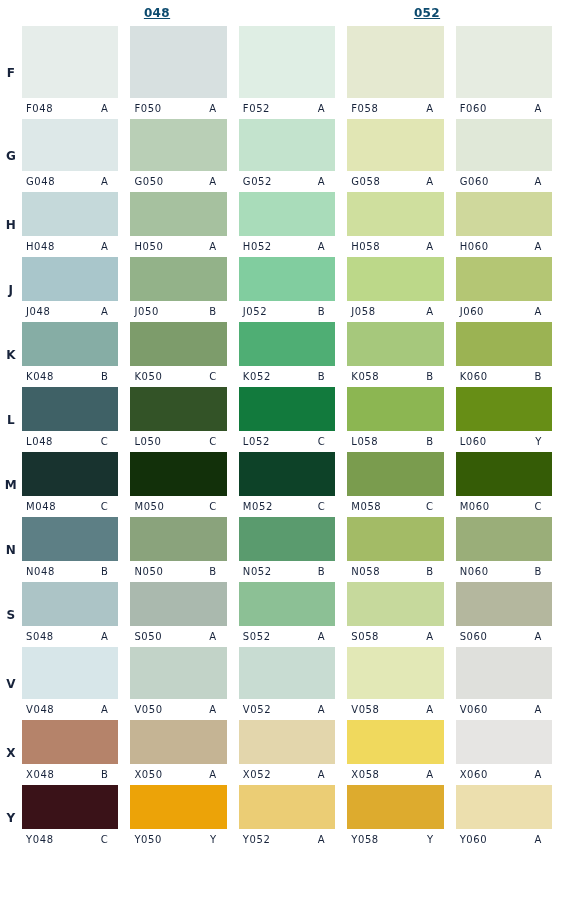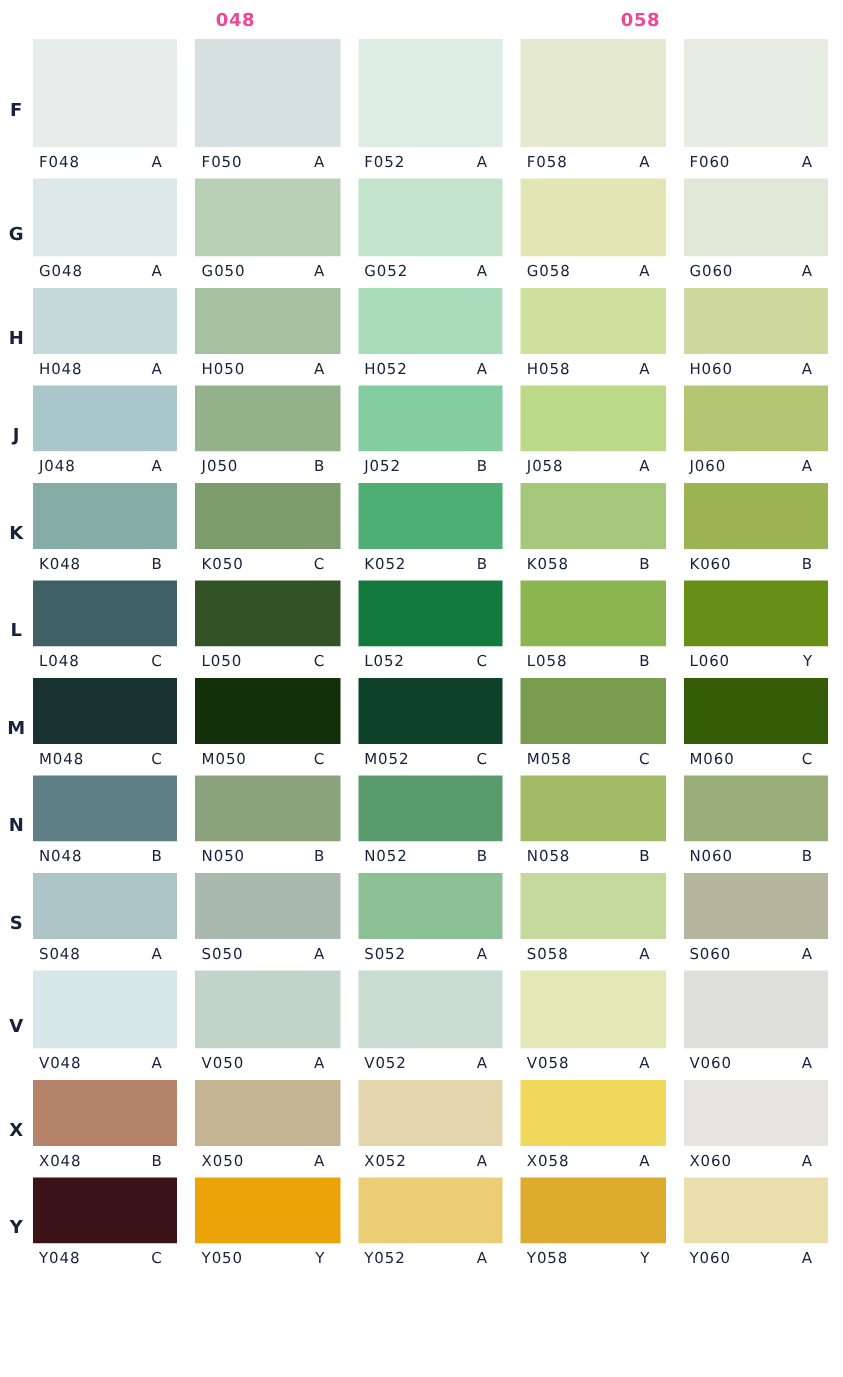--- a/index.html
+++ b/index.html
@@ -37,22 +37,23 @@
     width: 22px;
     flex: 0 0 22px;
     height: 26px;
   }
   .col-head {
     flex: 1 1 0;
     text-align: center;
     font-size: 12px;
     font-weight: bold;
     letter-spacing: 0.4px;
-    color: #ec4899;
+    color: #0c4a6e;
     line-height: 26px;
+    text-decoration: underline;
   }
   .col-head-inner {
     display: block;
     width: 104px;
     margin: 0 auto;
     text-align: center;
   }
 
   
   .grid {
@@ -118,21 +119,21 @@
 <body>
 
 <div id="chart">
 
   <div class="header-row">
     <div class="corner-spacer"></div>
     <div class="col-head">
       <span class="col-head-inner">048</span>
     </div>
     <div class="col-head">
-      <span class="col-head-inner">058</span>
+      <span class="col-head-inner">052</span>
     </div>
   </div>
 
   <div class="grid" id="grid">
       <div class="swatch-row row-tall">
         <div class="row-label-cell">
           <span class="row-label">F</span>
         </div>
         <div class="cells">
           <div class="cell">

